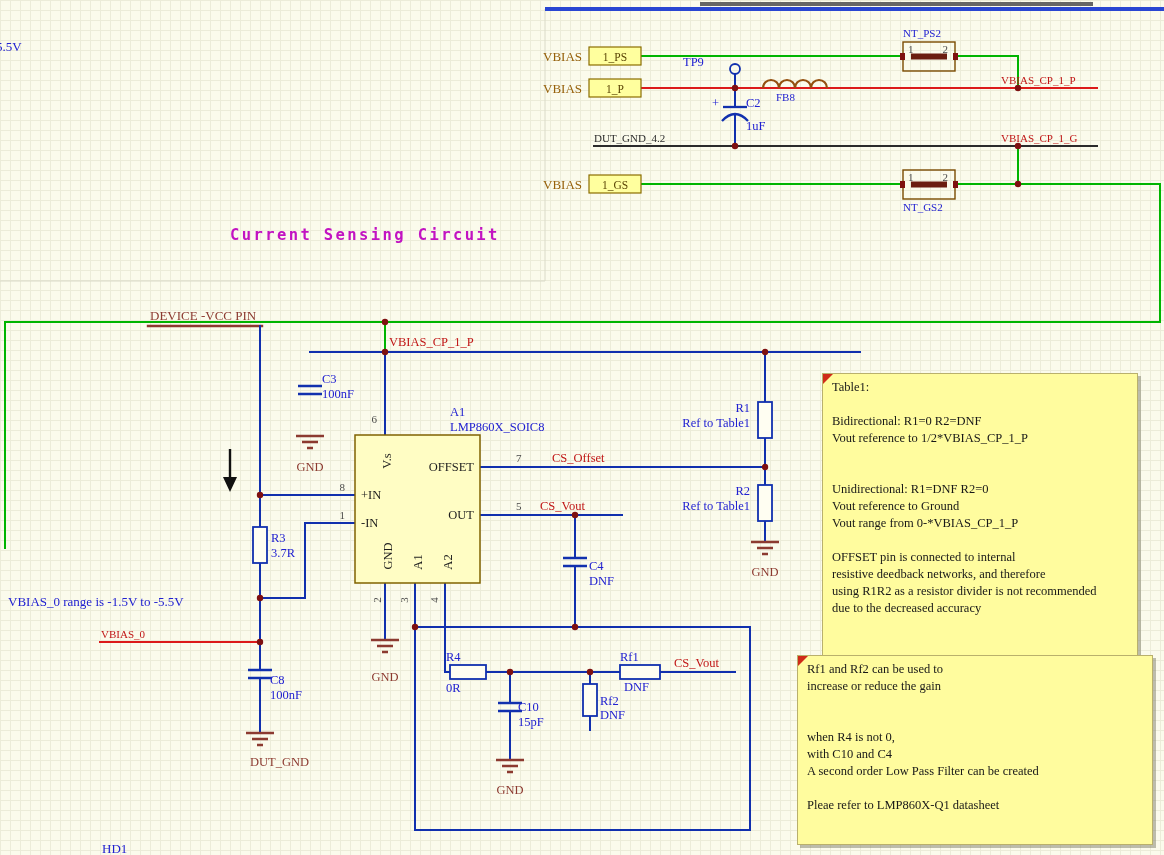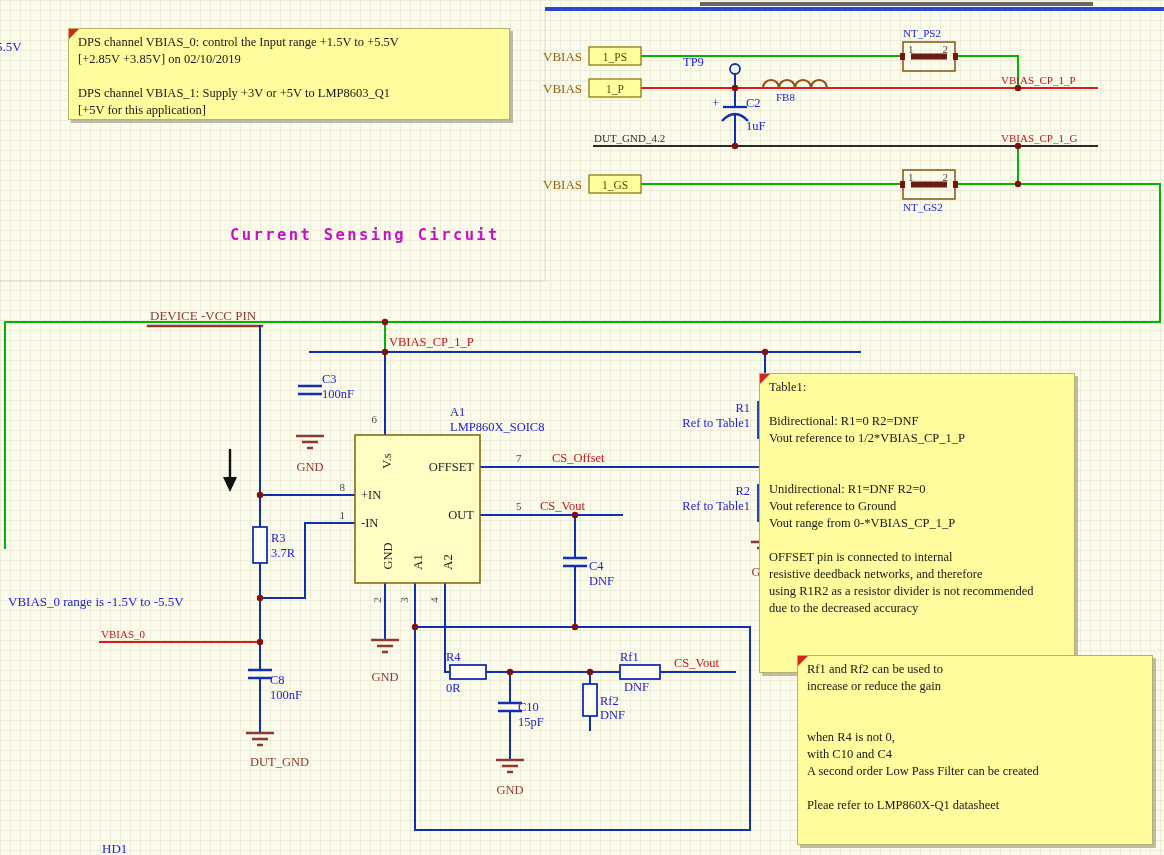--- a/index.html
+++ b/index.html
@@ -41,21 +41,21 @@
   .title-text{font-family:"DejaVu Sans Mono",monospace;font-weight:bold;font-size:15.5px;letter-spacing:2.4px;fill:var(--title-magenta)}
   .note{
     position:absolute;background:var(--note-bg);border:1px solid var(--note-border);
     box-shadow:3px 3px 0 rgba(125,125,105,.5);
     padding:5px 9px;font-size:12.5px;line-height:17px;color:#181818;white-space:pre-line;
     box-sizing:border-box;
   }
   .note::before{content:"";position:absolute;top:0;left:0;width:0;height:0;
     border-top:10px solid #cf2a18;border-right:10px solid transparent}
   .n1{left:68px;top:28px;width:442px;height:92px}
-  .n2{left:759px;top:373px;width:316px;height:300px}
+  .n2{left:822px;top:373px;width:316px;height:300px}
   .n3{left:797px;top:655px;width:356px;height:190px}
 </style>
 </head>
 <body>
 
 <div class="canvas">
 <svg width="1164" height="855" viewBox="0 0 1164 855">
 
   <g>
     <path d="M545,9 V281 M0,281 H545" stroke="#dadac8" stroke-width="1" fill="none"></path>
@@ -257,25 +257,20 @@
   <text class="t12 blue-t" x="600" y="719">DNF</text>
 
   <text class="t12 maroon-t" x="310" y="471" text-anchor="middle">GND</text>
   <text class="t12 maroon-t" x="385" y="681" text-anchor="middle">GND</text>
   <text class="t12 maroon-t" x="765" y="576" text-anchor="middle">GND</text>
   <text class="t12 maroon-t" x="510" y="794" text-anchor="middle">GND</text>
   <text class="t12 maroon-t" x="250" y="766">DUT_GND</text>
 
 </svg>
 
-<div class="note n1">DPS channel VBIAS_0: control the Input range +1.5V to +5.5V
-[+2.85V +3.85V] on 02/10/2019
-
-DPS channel VBIAS_1: Supply +3V or +5V to LMP8603_Q1
-[+5V for this application]</div>
 <div class="note n2">Table1:
 
 Bidirectional: R1=0  R2=DNF
 Vout reference to 1/2*VBIAS_CP_1_P
 
 
 Unidirectional: R1=DNF R2=0
 Vout reference to Ground
 Vout range from 0-*VBIAS_CP_1_P
 

